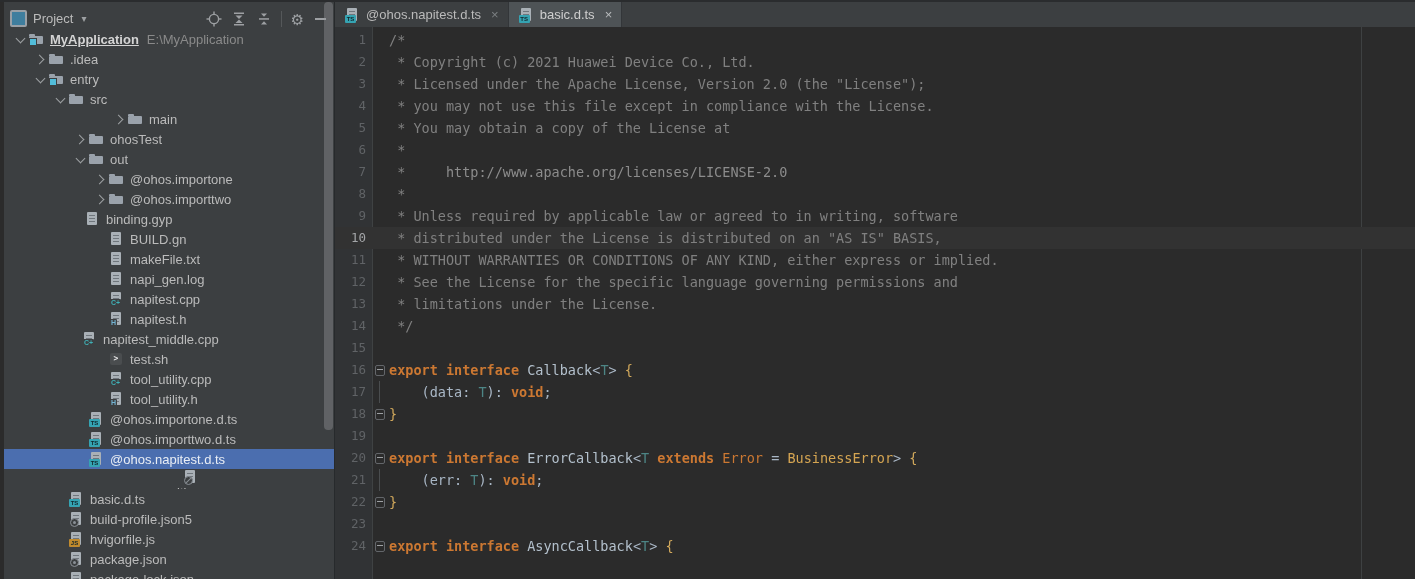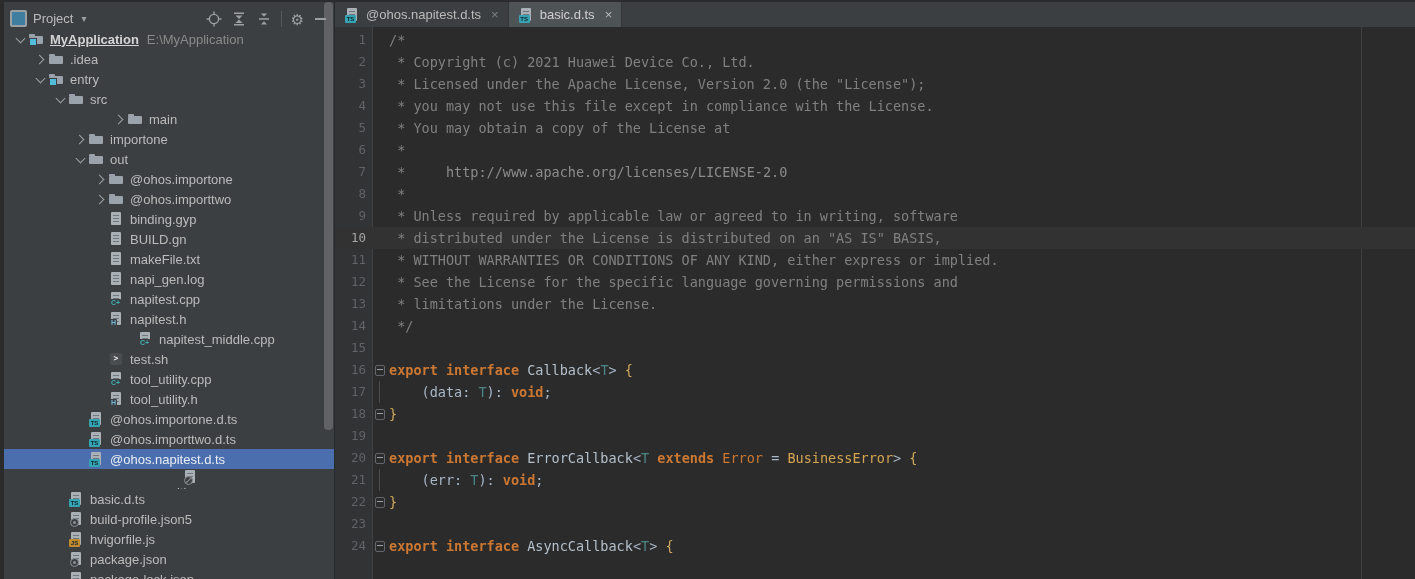--- a/index.html
+++ b/index.html
@@ -184,21 +184,21 @@
           </span>
           <span class="label">main</span>
         </div>
         <div class="row" style="padding-left: 68px;">
           <span class="chev collapsed">
             <i></i>
           </span>
           <span class="icon">
             <span class="i-folder"></span>
           </span>
-          <span class="label">importone</span>
+          <span class="label">ohosTest</span>
         </div>
         <div class="row" style="padding-left: 68px;">
           <span class="chev expanded">
             <i></i>
           </span>
           <span class="icon">
             <span class="i-folder"></span>
           </span>
           <span class="label">out</span>
         </div>
@@ -213,21 +213,21 @@
         </div>
         <div class="row" style="padding-left: 88px;">
           <span class="chev collapsed">
             <i></i>
           </span>
           <span class="icon">
             <span class="i-folder"></span>
           </span>
           <span class="label">@ohos.importtwo</span>
         </div>
-        <div class="row" style="padding-left: 88px;">
+        <div class="row" style="padding-left: 64px;">
           <span class="spacer"></span>
           <span class="icon">
             <span class="i-file"></span>
           </span>
           <span class="label">binding.gyp</span>
         </div>
         <div class="row" style="padding-left: 88px;">
           <span class="spacer"></span>
           <span class="icon">
             <span class="i-file"></span>
@@ -257,21 +257,21 @@
           <span class="label">napitest.cpp</span>
         </div>
         <div class="row" style="padding-left: 88px;">
           <span class="spacer"></span>
           <span class="icon">
             <span class="i-file"></span>
             <span class="i-mini" style="color:#74b5d4">H</span>
           </span>
           <span class="label">napitest.h</span>
         </div>
-        <div class="row" style="padding-left: 88px; margin-left: 29px;">
+        <div class="row" style="padding-left: 61px;">
           <span class="spacer"></span>
           <span class="icon">
             <span class="i-file"></span>
             <span class="i-mini" style="color:#3fb0b5">C+</span>
           </span>
           <span class="label">napitest_middle.cpp</span>
         </div>
         <div class="row" style="padding-left: 88px;">
           <span class="spacer"></span>
           <span class="icon">

